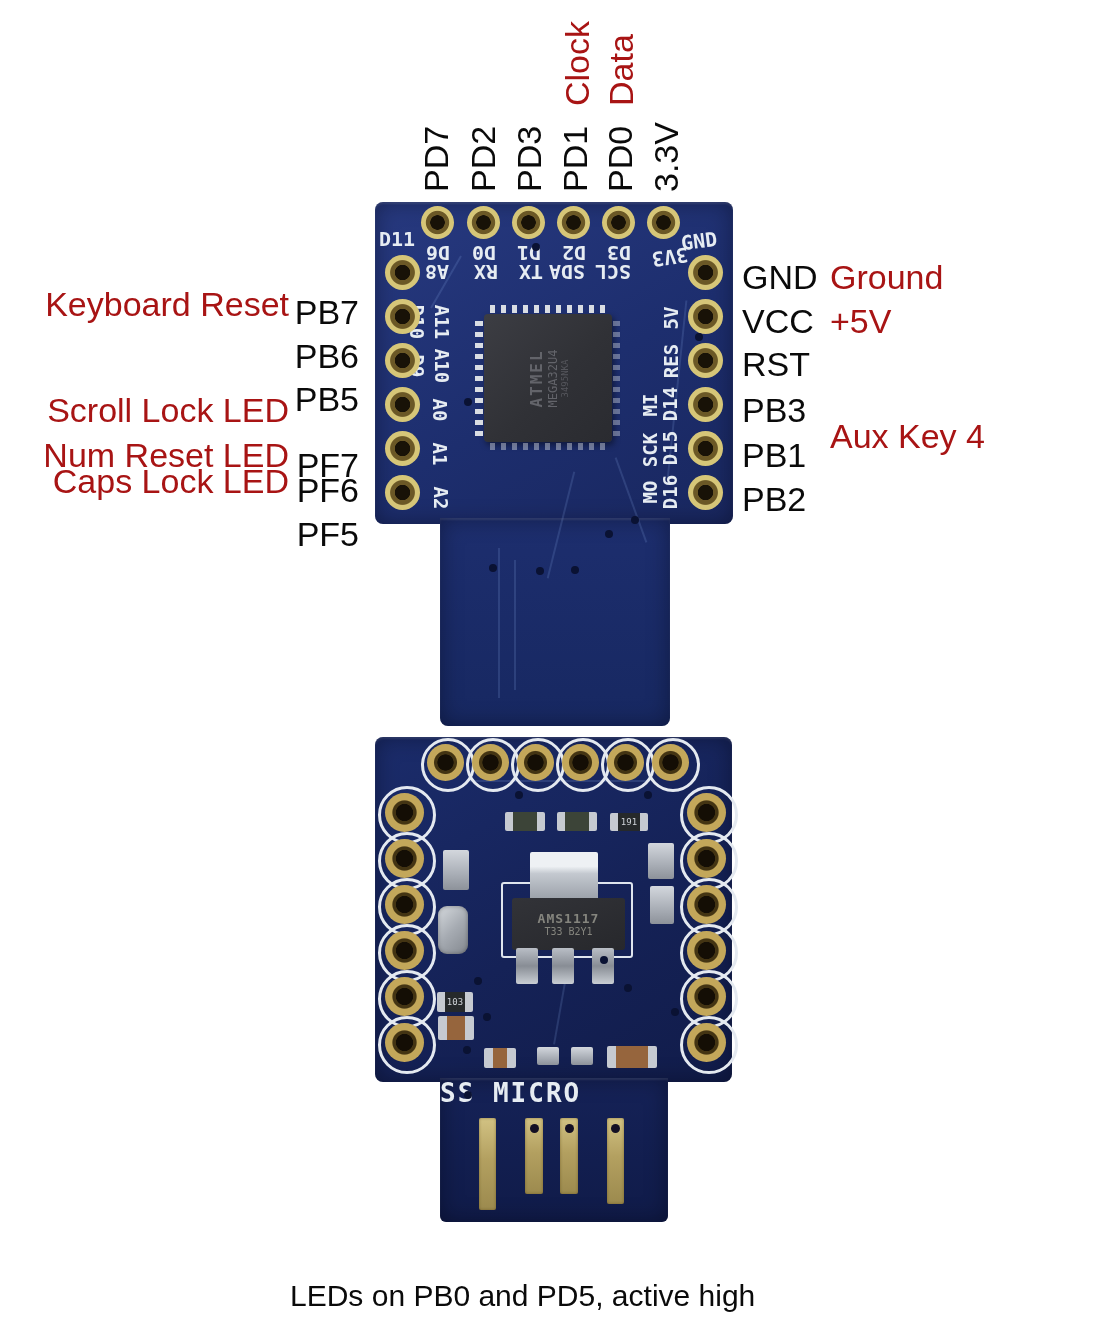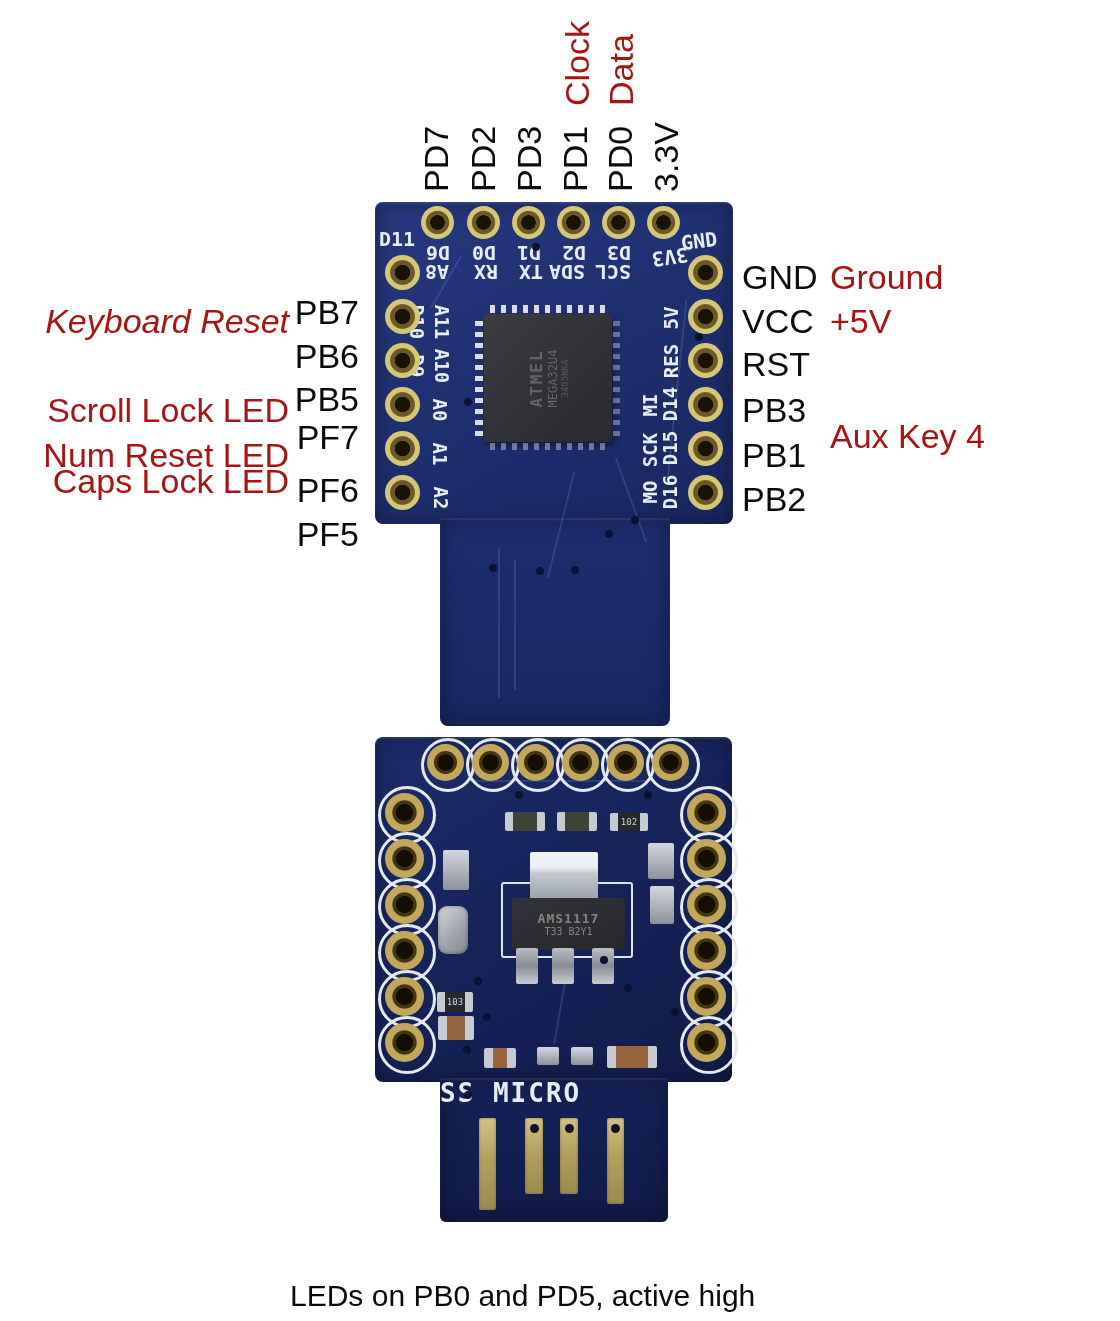--- a/index.html
+++ b/index.html
@@ -112,26 +112,26 @@
   <div class="rotup" style="left:465px;">PD2</div>
   <div class="rotup" style="left:511px;">PD3</div>
   <div class="rotup" style="left:557px;">PD1</div>
   <div class="rotup" style="left:602px;">PD0</div>
   <div class="rotup" style="left:648px;">3.3V</div>
   <div class="rotup note" style="left:559px;top:106px;">Clock</div>
   <div class="rotup note" style="left:603px;top:106px;">Data</div>
 
   <div class="lnote" style="top:257px;"></div>
   <div class="lpin" style="top:257px;">PB7</div>
-  <div class="lnote" style="top:301px;font-style:italic;">Keyboard Reset</div>
+  <div class="lnote" style="top:284px;">Keyboard Reset</div>
   <div class="lpin" style="top:301px;">PB6</div>
   <div class="lnote" style="top:344px;"></div>
   <div class="lpin" style="top:344px;">PB5</div>
   <div class="lnote" style="top:390px;">Scroll Lock LED</div>
-  <div class="lpin" style="top:382px;">PF7</div>
+  <div class="lpin" style="top:410px;">PF7</div>
   <div class="lnote" style="top:435px;">Num Reset LED</div>
   <div class="lpin" style="top:435px;">PF6</div>
   <div class="lnote" style="top:461px;">Caps Lock LED</div>
   <div class="lpin" style="top:479px;">PF5</div>
 
   <div class="rpin" style="top:257px;">GND</div>
   <div class="rnote" style="top:257px;">Ground</div>
   <div class="rpin" style="top:301px;">VCC</div>
   <div class="rnote" style="top:301px;">+5V</div>
   <div class="rpin" style="top:344px;">RST</div>
@@ -182,21 +182,21 @@
     <div class="chiptext">
       <div class="brand">ATMEL</div>
       <div class="part">MEGA32U4</div>
       <div class="lot">3495NKA</div>
     </div>
   </div>
 
   <div class="smd res" style="left:505px;top:812px;width:40px;height:19px;"></div>
   <div class="smd res" style="left:557px;top:812px;width:40px;height:19px;"></div>
   <div class="smd resdark" style="left:610px;top:813px;width:38px;height:18px;">
-    <div class="smdtxt" style="line-height:18px;">102</div>
+    <div class="smdtxt" style="line-height:18px;">191</div>
   </div>
   <div class="smd met" style="left:443px;top:850px;width:26px;height:40px;"></div>
   <div class="smd met" style="left:648px;top:843px;width:26px;height:36px;"></div>
   <div class="smd met" style="left:650px;top:886px;width:24px;height:38px;"></div>
   <div class="crystal"></div>
 
   <div class="regoutline"></div>
   <div class="regtab"></div>
   <div class="regbody">
     <div class="l1">AMS1117</div>

